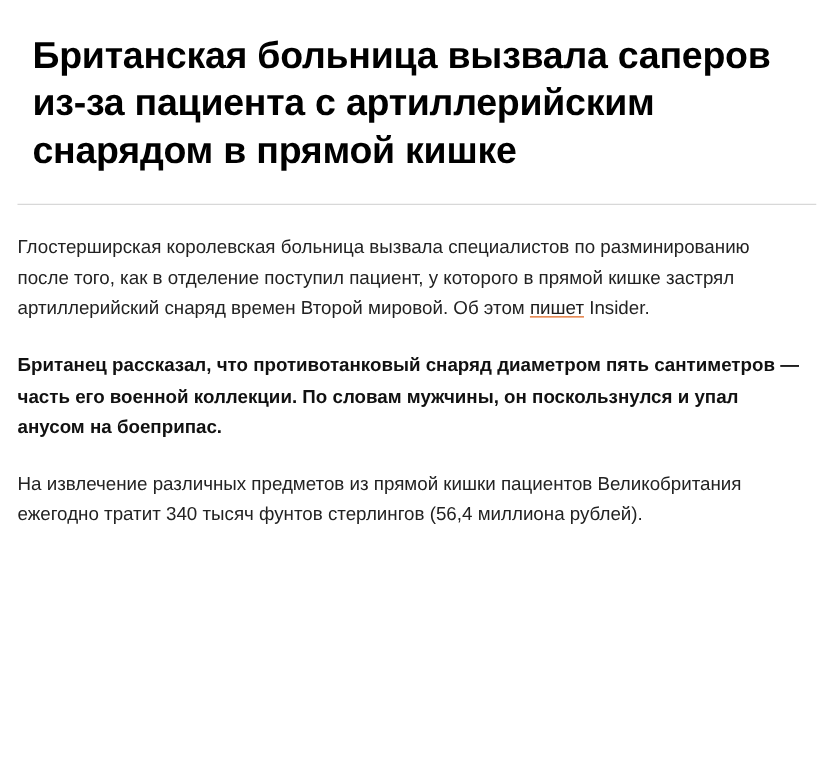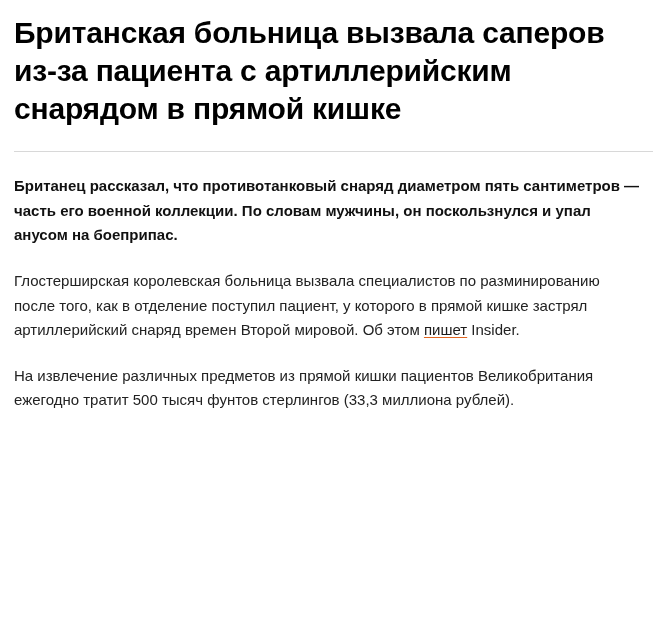--- a/index.html
+++ b/index.html
@@ -18,21 +18,21 @@
     padding: 14px 14px 0 14px;
     box-sizing: border-box;
     width: 667px;
   }
   .headline {
     font-size: 30px;
     line-height: 1.26;
     font-weight: bold;
     letter-spacing: -0.2px;
     color: #000000;
-    margin: 0;
+    margin: 12px;
     padding: 0;
     max-width: 640px;
   }
   .divider {
     border: none;
     border-top: 1px solid #d8d8d8;
     margin: 24px 0 0 0;
     width: 100%;
   }
   .body-text {
@@ -56,22 +56,22 @@
 </style>
 </head>
 <body>
 
 <div class="article">
 
   <h1 class="headline">Британская больница вызвала саперов из-за пациента с артиллерийским снарядом в прямой кишке</h1>
 
   <hr class="divider">
 
-  <p class="body-text lead">Британец рассказал, что противотанковый снаряд диаметром пять сантиметров — часть его военной коллекции. По словам мужчины, он поскользнулся и упал анусом на боеприпас.</p>
-
   <p class="body-text">
     <span>Глостерширская королевская больница вызвала специалистов по разминированию после того, как в отделение поступил пациент, у которого в прямой кишке застрял артиллерийский снаряд времен Второй мировой. Об этом </span><a class="inline-link">пишет</a><span> Insider.</span>
   </p>
 
+  <p class="body-text lead">Британец рассказал, что противотанковый снаряд диаметром пять сантиметров — часть его военной коллекции. По словам мужчины, он поскользнулся и упал анусом на боеприпас.</p>
 
-  <p class="body-text">На извлечение различных предметов из прямой кишки пациентов Великобритания ежегодно тратит 500 тысяч фунтов стерлингов (33,3 миллиона рублей).</p>
+
+  <p class="body-text">На извлечение различных предметов из прямой кишки пациентов Великобритания ежегодно тратит 340 тысяч фунтов стерлингов (56,4 миллиона рублей).</p>
 
 </div>
 
 </body></html>

